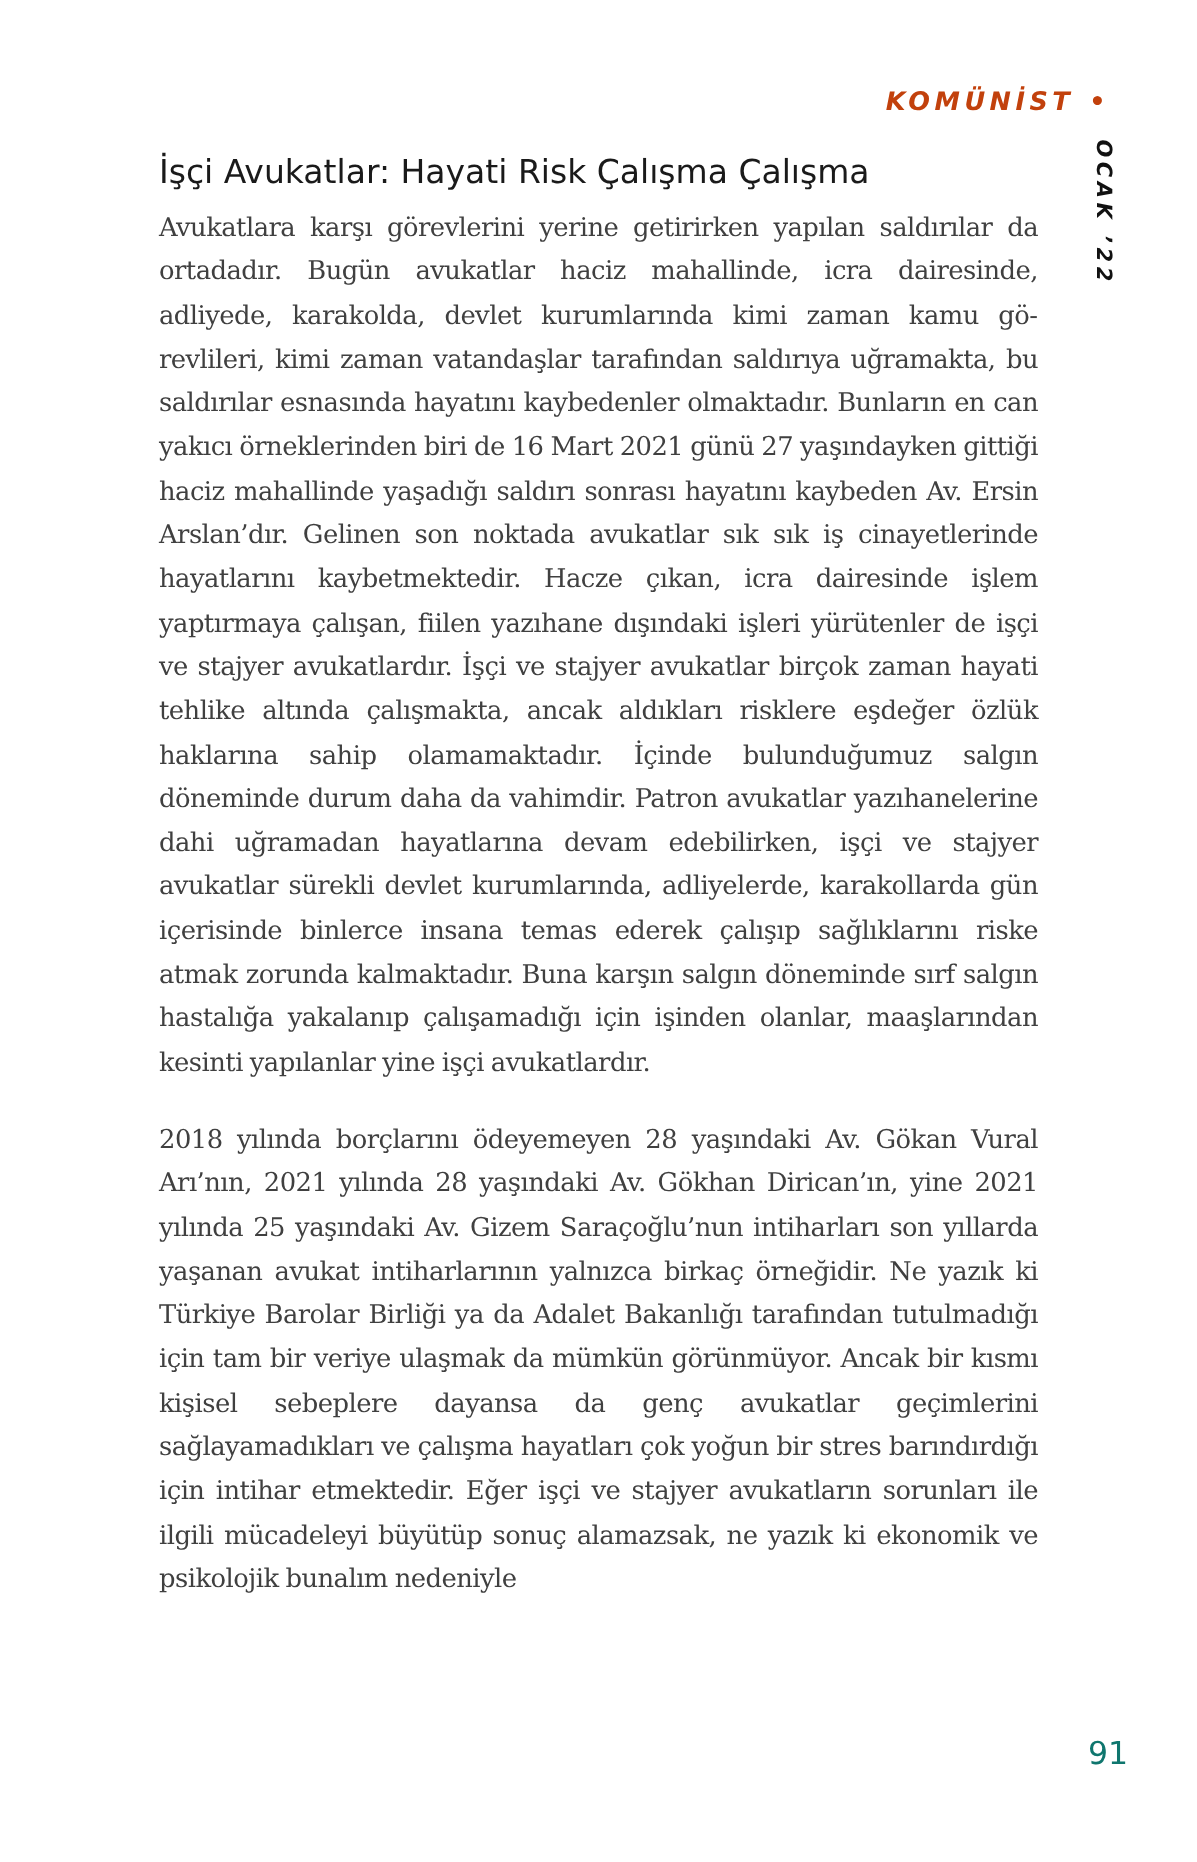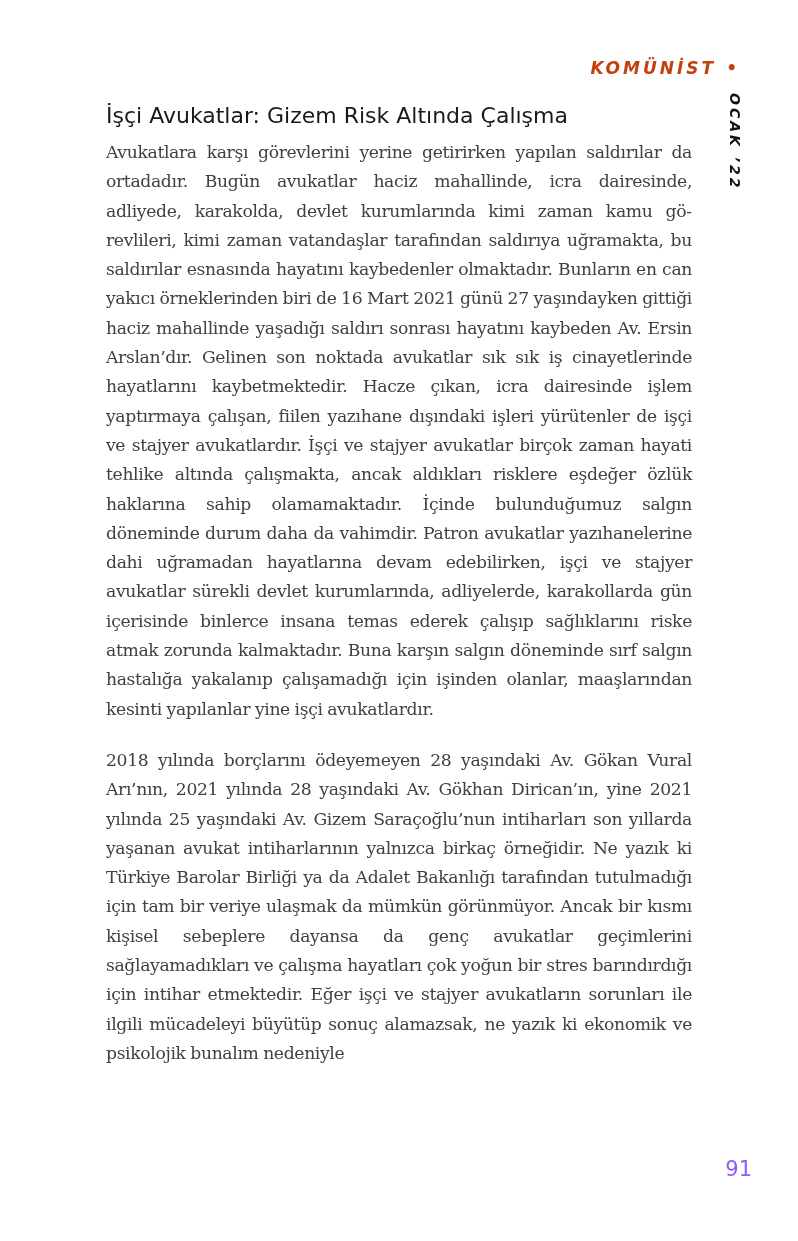--- a/index.html
+++ b/index.html
@@ -23,35 +23,35 @@
   }
   p.body-text {
     font-family: "DejaVu Serif", "Liberation Serif", serif;
     font-size: 17.2px; line-height: 29.3px; margin: 0;
     text-align: justify; hyphens: manual; color: #404040;
     letter-spacing: -0.35px; word-spacing: -0.5px;
   }
   .section-gap { height: 22px; }
   .page-number {
     position: absolute; right: 46px; top: 1157px;
-    font-family: "DejaVu Sans", sans-serif; font-size: 21px; color: #8b5cf6;
+    font-family: "DejaVu Sans", sans-serif; font-size: 21px; color: #0f766e;
   }
 </style>
 </head>
 <body>
 
 <div class="running-head">
   <span>KOMÜNİST</span><span class="dot">•</span>
 </div>
 
 <div class="issue-vertical">OCAK ’22</div>
 
 <div class="content">
   <section>
-    <h2 class="section-heading">İşçi Avukatlar: Gizem Risk Altında Çalışma</h2>
+    <h2 class="section-heading">İşçi Avukatlar: Hayati Risk Çalışma Çalışma</h2>
     <p class="body-text">Avukatlara karşı görevlerini yerine getirirken yapılan saldırılar da ortadadır. Bugün avukatlar haciz mahallinde, icra dairesinde, adliyede, karakolda, devlet kurumlarında kimi zaman kamu gö­revlileri, kimi zaman vatandaşlar tarafından saldırıya uğramakta, bu saldırılar esnasında hayatını kaybedenler olmaktadır. Bunların en can yakıcı örneklerinden biri de 16 Mart 2021 günü 27 yaşın­dayken gittiği haciz mahallinde yaşadığı saldırı sonrası hayatını kaybeden Av. Ersin Arslan’dır. Gelinen son noktada avukatlar sık sık iş cinayetlerinde hayatlarını kaybetmektedir. Hacze çıkan, icra dairesinde işlem yaptırmaya çalışan, fiilen yazıhane dışındaki işleri yürütenler de işçi ve stajyer avukatlardır. İşçi ve stajyer avukat­lar birçok zaman hayati tehlike altında çalışmakta, ancak aldık­ları risklere eşdeğer özlük haklarına sahip olamamaktadır. İçinde bulunduğumuz salgın döneminde durum daha da vahimdir. Pat­ron avukatlar yazıhanelerine dahi uğramadan hayatlarına devam edebilirken, işçi ve stajyer avukatlar sürekli devlet kurumların­da, adliyelerde, karakollarda gün içerisinde binlerce insana temas ederek çalışıp sağlıklarını riske atmak zorunda kalmaktadır. Buna karşın salgın döneminde sırf salgın hastalığa yakalanıp çalışama­dığı için işinden olanlar, maaşlarından kesinti yapılanlar yine işçi avukatlardır.</p>
   </section>
   <div class="section-gap"></div>
   <section>
     <p class="body-text">2018 yılında borçlarını ödeyemeyen 28 yaşındaki Av. Gökan Vu­ral Arı’nın, 2021 yılında 28 yaşındaki Av. Gökhan Dirican’ın, yine 2021 yılında 25 yaşındaki Av. Gizem Saraçoğlu’nun intiharları son yıllarda yaşanan avukat intiharlarının yalnızca birkaç örne­ğidir. Ne yazık ki Türkiye Barolar Birliği ya da Adalet Bakanlığı tarafından tutulmadığı için tam bir veriye ulaşmak da mümkün görünmüyor. Ancak bir kısmı kişisel sebeplere dayansa da genç avukatlar geçimlerini sağlayamadıkları ve çalışma hayatları çok yoğun bir stres barındırdığı için intihar etmektedir. Eğer işçi ve stajyer avukatların sorunları ile ilgili mücadeleyi büyütüp sonuç alamazsak, ne yazık ki ekonomik ve psikolojik bunalım nedeniyle</p>
   </section>
 </div>
 
 <div class="page-number">91</div>
 

